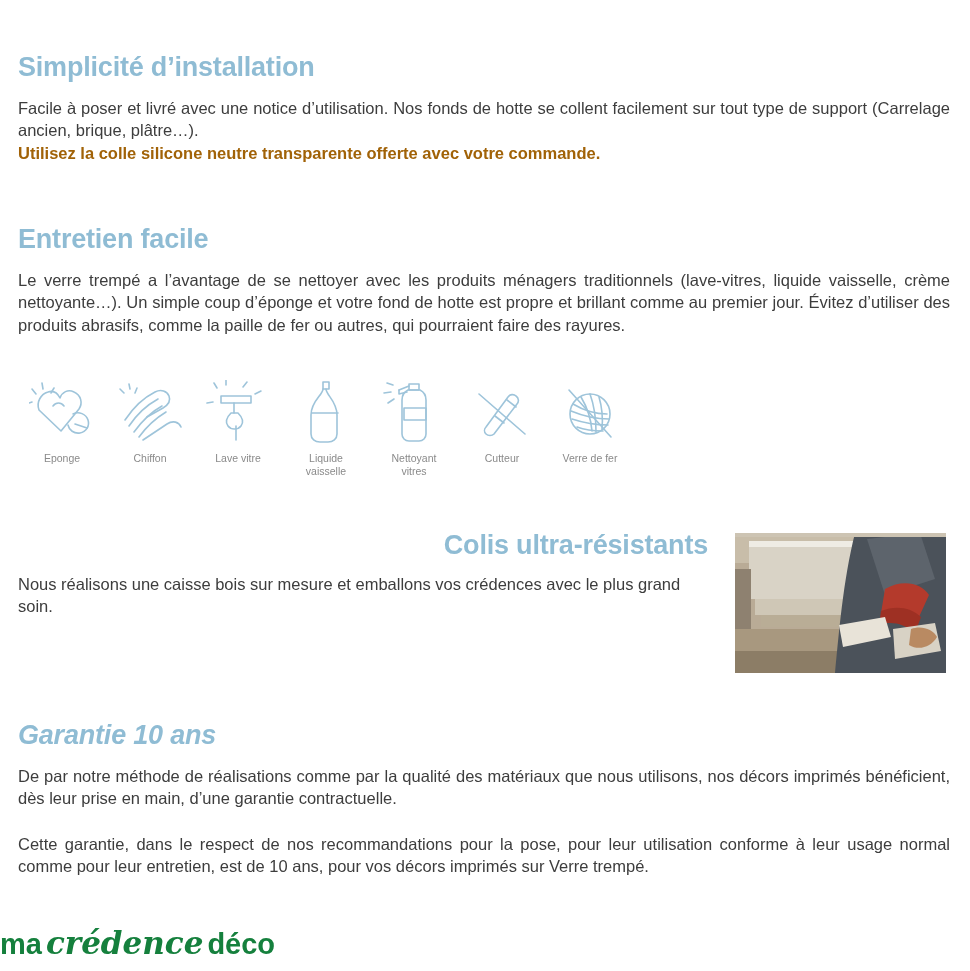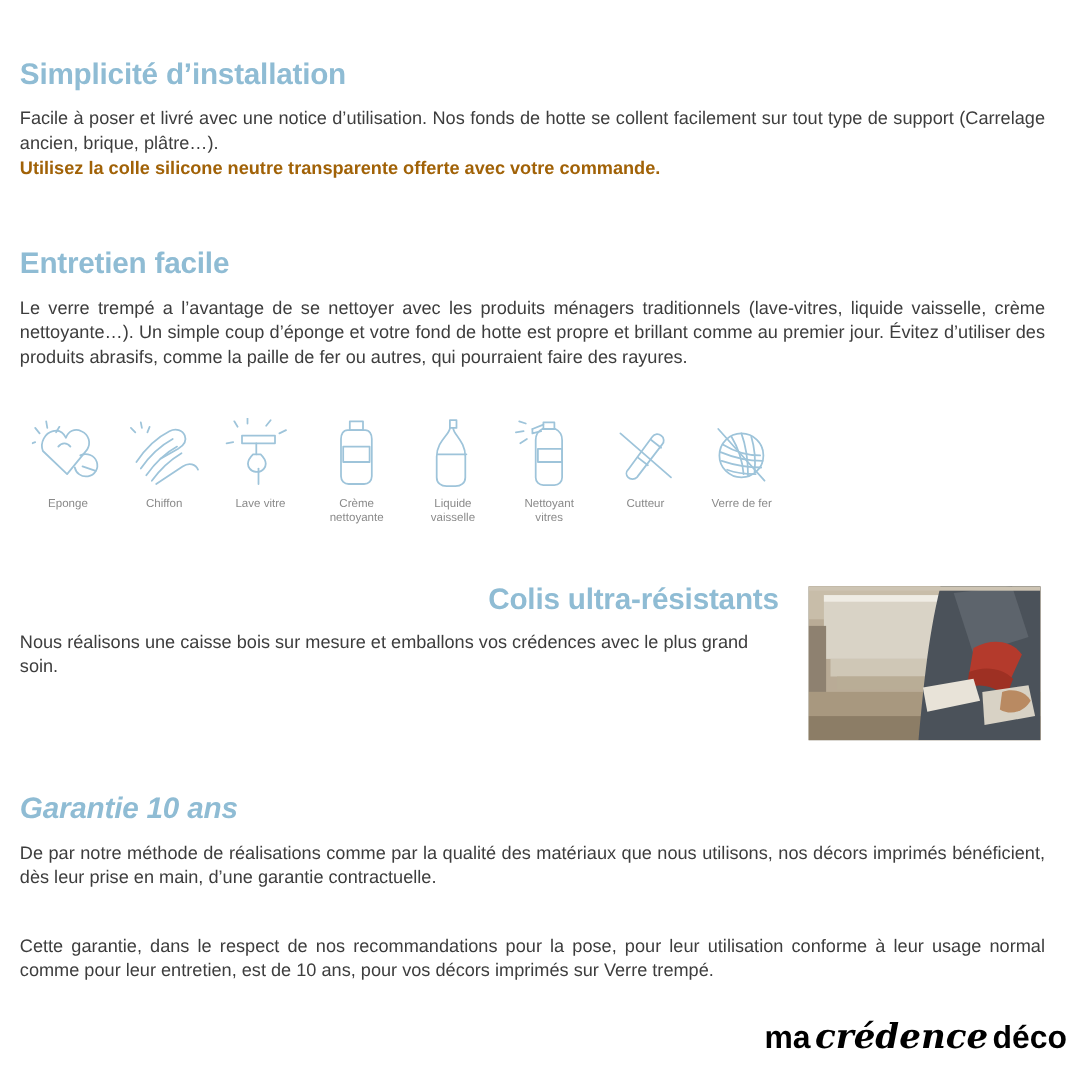--- a/index.html
+++ b/index.html
@@ -110,30 +110,30 @@
   .photo-inner { position: absolute; inset: 0; }
 
   
   #sec-garantie {
     position: absolute;
     left: 18px;
     top: 720px;
     width: 932px;
   }
   #sec-garantie h2 { margin-bottom: 14px; font-style: italic; }
-  #sec-garantie p + p { margin-top: 39px; }
+  #sec-garantie p + p { margin-top: 23px; }
 
   
   #footer-logo {
     position: absolute;
     left: 0;
     right: 0;
     top: 925px;
-    text-align: right;
-    color: #000000;
+    text-align: left;
+    color: #15803d;
     font-size: 29px;
     font-weight: bold;
     white-space: nowrap;
   }
   #footer-logo .script {
     font-family: "DejaVu Serif", serif;
     font-style: italic;
     font-weight: bold;
     font-size: 31px;
     margin: 0 4px;
@@ -192,30 +192,20 @@
           <path d="M16 16 l30 0 l0 7 l-30 0 z"></path>
           <path d="M29 23 l0 10"></path>
           <path d="M26 33 c-4 4 -6 9 -3 13 c3 4 10 4 13 0 c3 -4 1 -9 -3 -13 z"></path>
           <path d="M31 46 l0 14"></path>
           <path d="M12 8 l-3 -5 M21 5 l0 -5 M38 7 l4 -5 M50 14 l6 -3 M8 22 l-6 1"></path>
         </svg>
       </div>
       <div class="icon-label">Lave vitre</div>
     </div>
 
-    <div class="icon-item">
-      <div class="icon-glyph">
-        <svg width="66" height="64" viewBox="0 0 66 64" fill="none" stroke="#9ec4da" stroke-width="1.6" stroke-linecap="round" stroke-linejoin="round">
-          <path d="M27 3 l12 0 l0 8 l-12 0 z"></path>
-          <path d="M25 11 l16 0 c4 0 6 4 6 8 l0 34 c0 4 -3 7 -7 7 l-14 0 c-4 0 -7 -3 -7 -7 l0 -34 c0 -4 2 -8 6 -8 z"></path>
-          <path d="M21 26 l24 0 l0 14 l-24 0 z"></path>
-        </svg>
-      </div>
-      <div class="icon-label">Crème<br>nettoyante</div>
-    </div>
 
     <div class="icon-item">
       <div class="icon-glyph">
         <svg width="66" height="64" viewBox="0 0 66 64" fill="none" stroke="#9ec4da" stroke-width="1.6" stroke-linecap="round" stroke-linejoin="round">
           <path d="M30 2 l6 0 l0 7 l-6 0 z"></path>
           <path d="M30 9 c0 6 -12 12 -12 26 l0 19 c0 5 4 8 9 8 l8 0 c5 0 9 -3 9 -8 l0 -19 c0 -14 -11 -20 -11 -26"></path>
           <path d="M19 33 l26 0"></path>
         </svg>
       </div>
       <div class="icon-label">Liquide<br>vaisselle</div>

